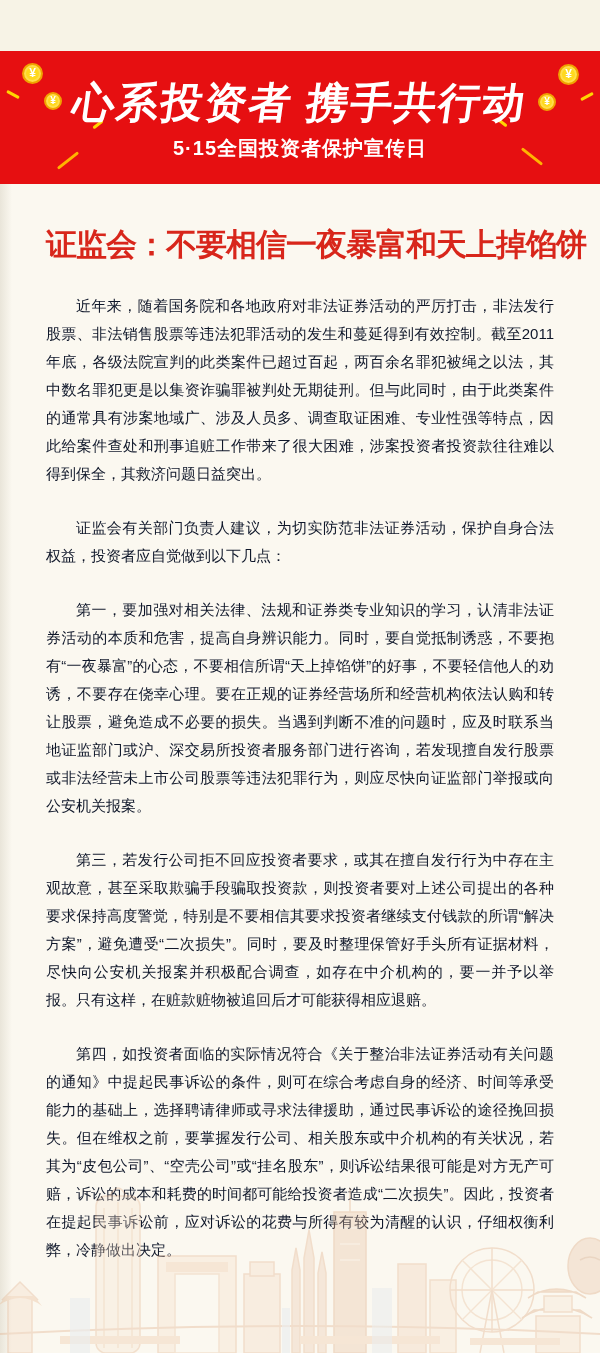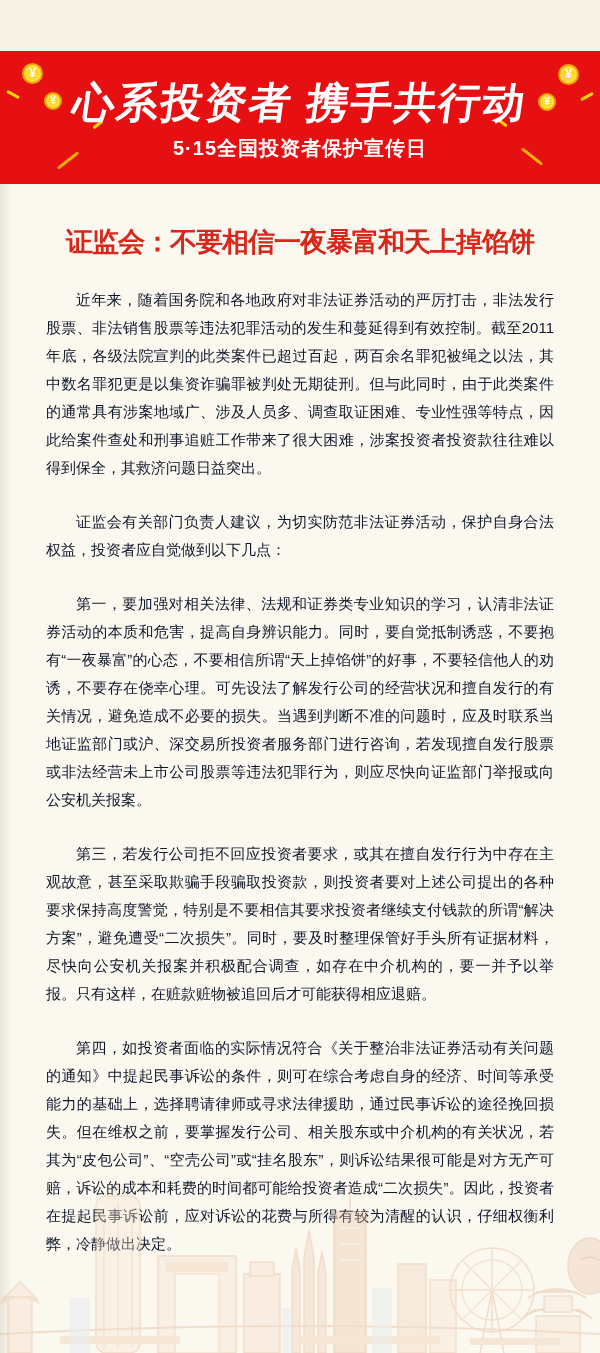--- a/index.html
+++ b/index.html
@@ -56,21 +56,21 @@
     box-sizing:border-box;
   }
   .edge-shade{
     position:absolute;left:0;top:0;bottom:0;width:12px;
     background:linear-gradient(90deg,rgba(140,130,100,0.16),rgba(140,130,100,0));
     pointer-events:none;
   }
   .article-title{
     margin:0 0 16px 0;
     text-align:center;
-    color:#d8261b;font-size:27px;font-weight:bold;letter-spacing:-1px;
+    color:#d8261b;font-size:31px;font-weight:bold;letter-spacing:-1px;
     white-space:nowrap;
   }
   .para{
     margin:26px 0 0 0;
     color:#0f172a;font-size:15px;line-height:28px;
     text-align:justify;text-indent:2em;
   }
   .para .lead{font-weight:normal;}
 
   
@@ -103,21 +103,21 @@
 
   <div class="content">
     <div class="edge-shade"></div>
 
     <h2 class="article-title">证监会：不要相信一夜暴富和天上掉馅饼</h2>
 
     <p class="para"><span class="lead"></span><span>近年来，随着国务院和各地政府对非法证券活动的严厉打击，非法发行股票、非法销售股票等违法犯罪活动的发生和蔓延得到有效控制。截至2011年底，各级法院宣判的此类案件已超过百起，两百余名罪犯被绳之以法，其中数名罪犯更是以集资诈骗罪被判处无期徒刑。但与此同时，由于此类案件的通常具有涉案地域广、涉及人员多、调查取证困难、专业性强等特点，因此给案件查处和刑事追赃工作带来了很大困难，涉案投资者投资款往往难以得到保全，其救济问题日益突出。</span></p>
 
     <p class="para"><span class="lead"></span><span>证监会有关部门负责人建议，为切实防范非法证券活动，保护自身合法权益，投资者应自觉做到以下几点：</span></p>
 
-    <p class="para"><span class="lead">第一</span><span>，要加强对相关法律、法规和证券类专业知识的学习，认清非法证券活动的本质和危害，提高自身辨识能力。同时，要自觉抵制诱惑，不要抱有“一夜暴富”的心态，不要相信所谓“天上掉馅饼”的好事，不要轻信他人的劝诱，不要存在侥幸心理。可先设法了解发行公司的经营状况和擅自发行的有关情况，避免造成不必要的损失。当遇到判断不准的问题时，应及时联系当地证监部门或沪、深交易所投资者服务部门进行咨询，若发现擅自发行股票或非法经营未上市公司股票等违法犯罪行为，则应尽快向证监部门举报或向公安机关报案。</span></p>
+    <p class="para"><span class="lead">第一</span><span>，要加强对相关法律、法规和证券类专业知识的学习，认清非法证券活动的本质和危害，提高自身辨识能力。同时，要自觉抵制诱惑，不要抱有“一夜暴富”的心态，不要相信所谓“天上掉馅饼”的好事，不要轻信他人的劝诱，不要存在侥幸心理。要在正规的证券经营场所和经营机构依法认购和转让股票，避免造成不必要的损失。当遇到判断不准的问题时，应及时联系当地证监部门或沪、深交易所投资者服务部门进行咨询，若发现擅自发行股票或非法经营未上市公司股票等违法犯罪行为，则应尽快向证监部门举报或向公安机关报案。</span></p>
 
 
     <p class="para"><span class="lead">第三</span><span>，若发行公司拒不回应投资者要求，或其在擅自发行行为中存在主观故意，甚至采取欺骗手段骗取投资款，则投资者要对上述公司提出的各种要求保持高度警觉，特别是不要相信其要求投资者继续支付钱款的所谓“解决方案”，避免遭受“二次损失”。同时，要及时整理保管好手头所有证据材料，尽快向公安机关报案并积极配合调查，如存在中介机构的，要一并予以举报。只有这样，在赃款赃物被追回后才可能获得相应退赔。</span></p>
 
     <p class="para"><span class="lead">第四</span><span>，如投资者面临的实际情况符合《关于整治非法证券活动有关问题的通知》中提起民事诉讼的条件，则可在综合考虑自身的经济、时间等承受能力的基础上，选择聘请律师或寻求法律援助，通过民事诉讼的途径挽回损失。但在维权之前，要掌握发行公司、相关股东或中介机构的有关状况，若其为“皮包公司”、“空壳公司”或“挂名股东”，则诉讼结果很可能是对方无产可赔，诉讼的成本和耗费的时间都可能给投资者造成“二次损失”。因此，投资者在提起民事诉讼前，应对诉讼的花费与所得有较为清醒的认识，仔细权衡利弊，冷静做出决定。</span></p>
 
   </div>
 
   <svg class="skyline" viewBox="0 0 600 175" xmlns="http://www.w3.org/2000/svg">
     <g opacity="0.33" stroke-width="1.5">

